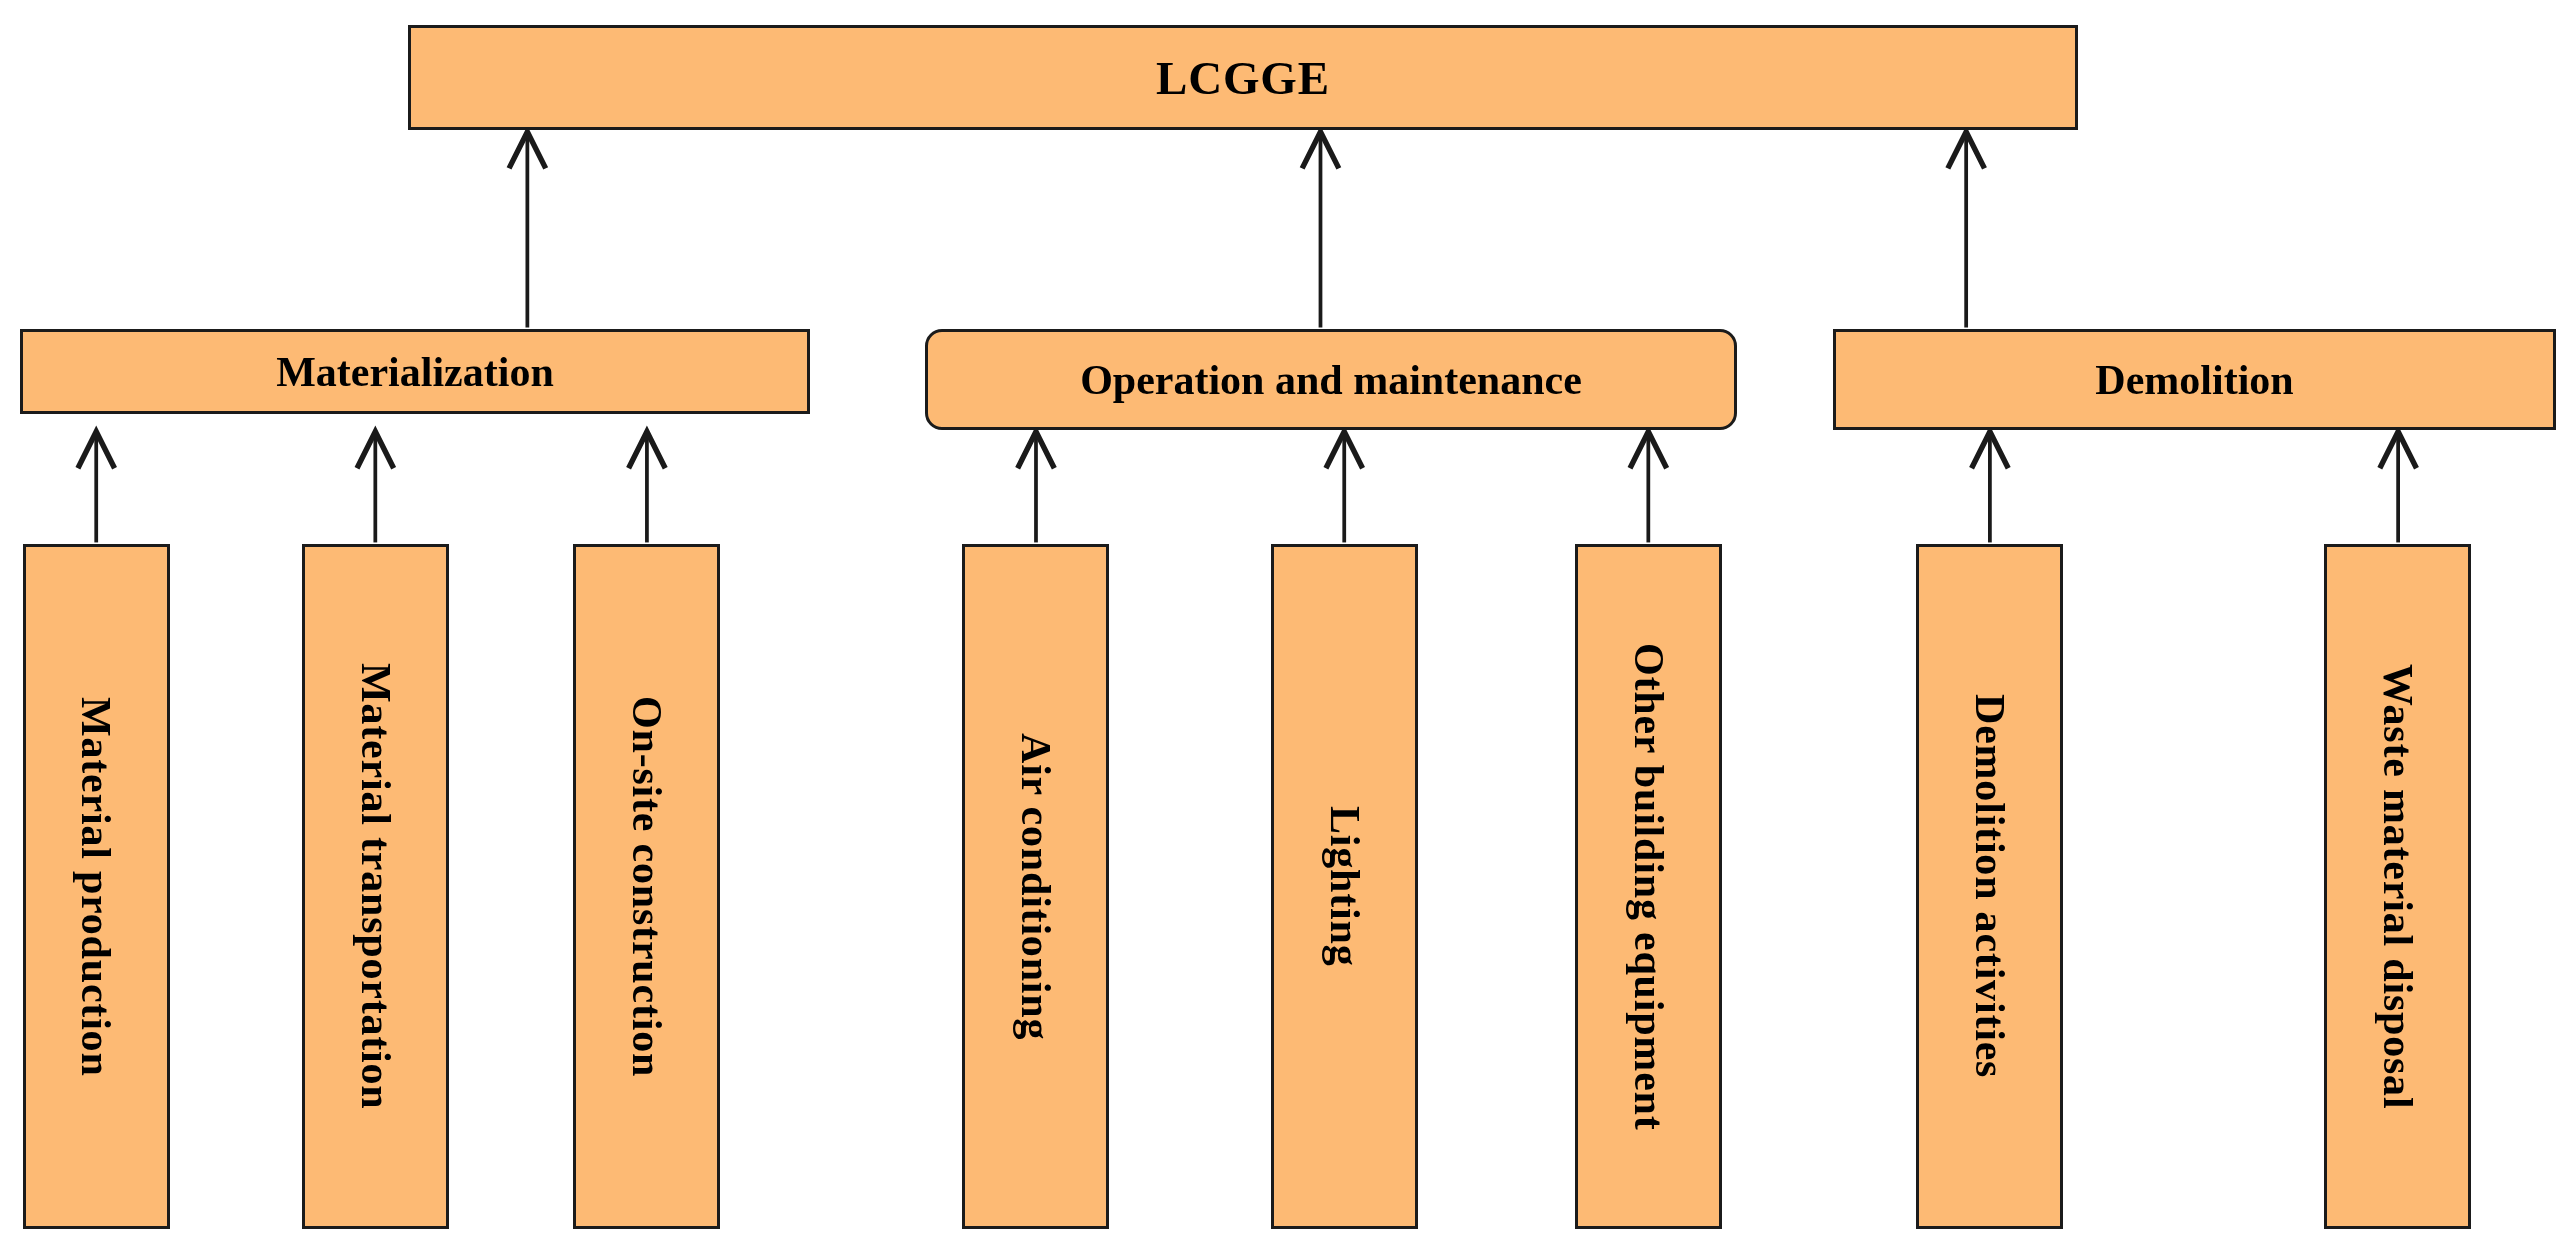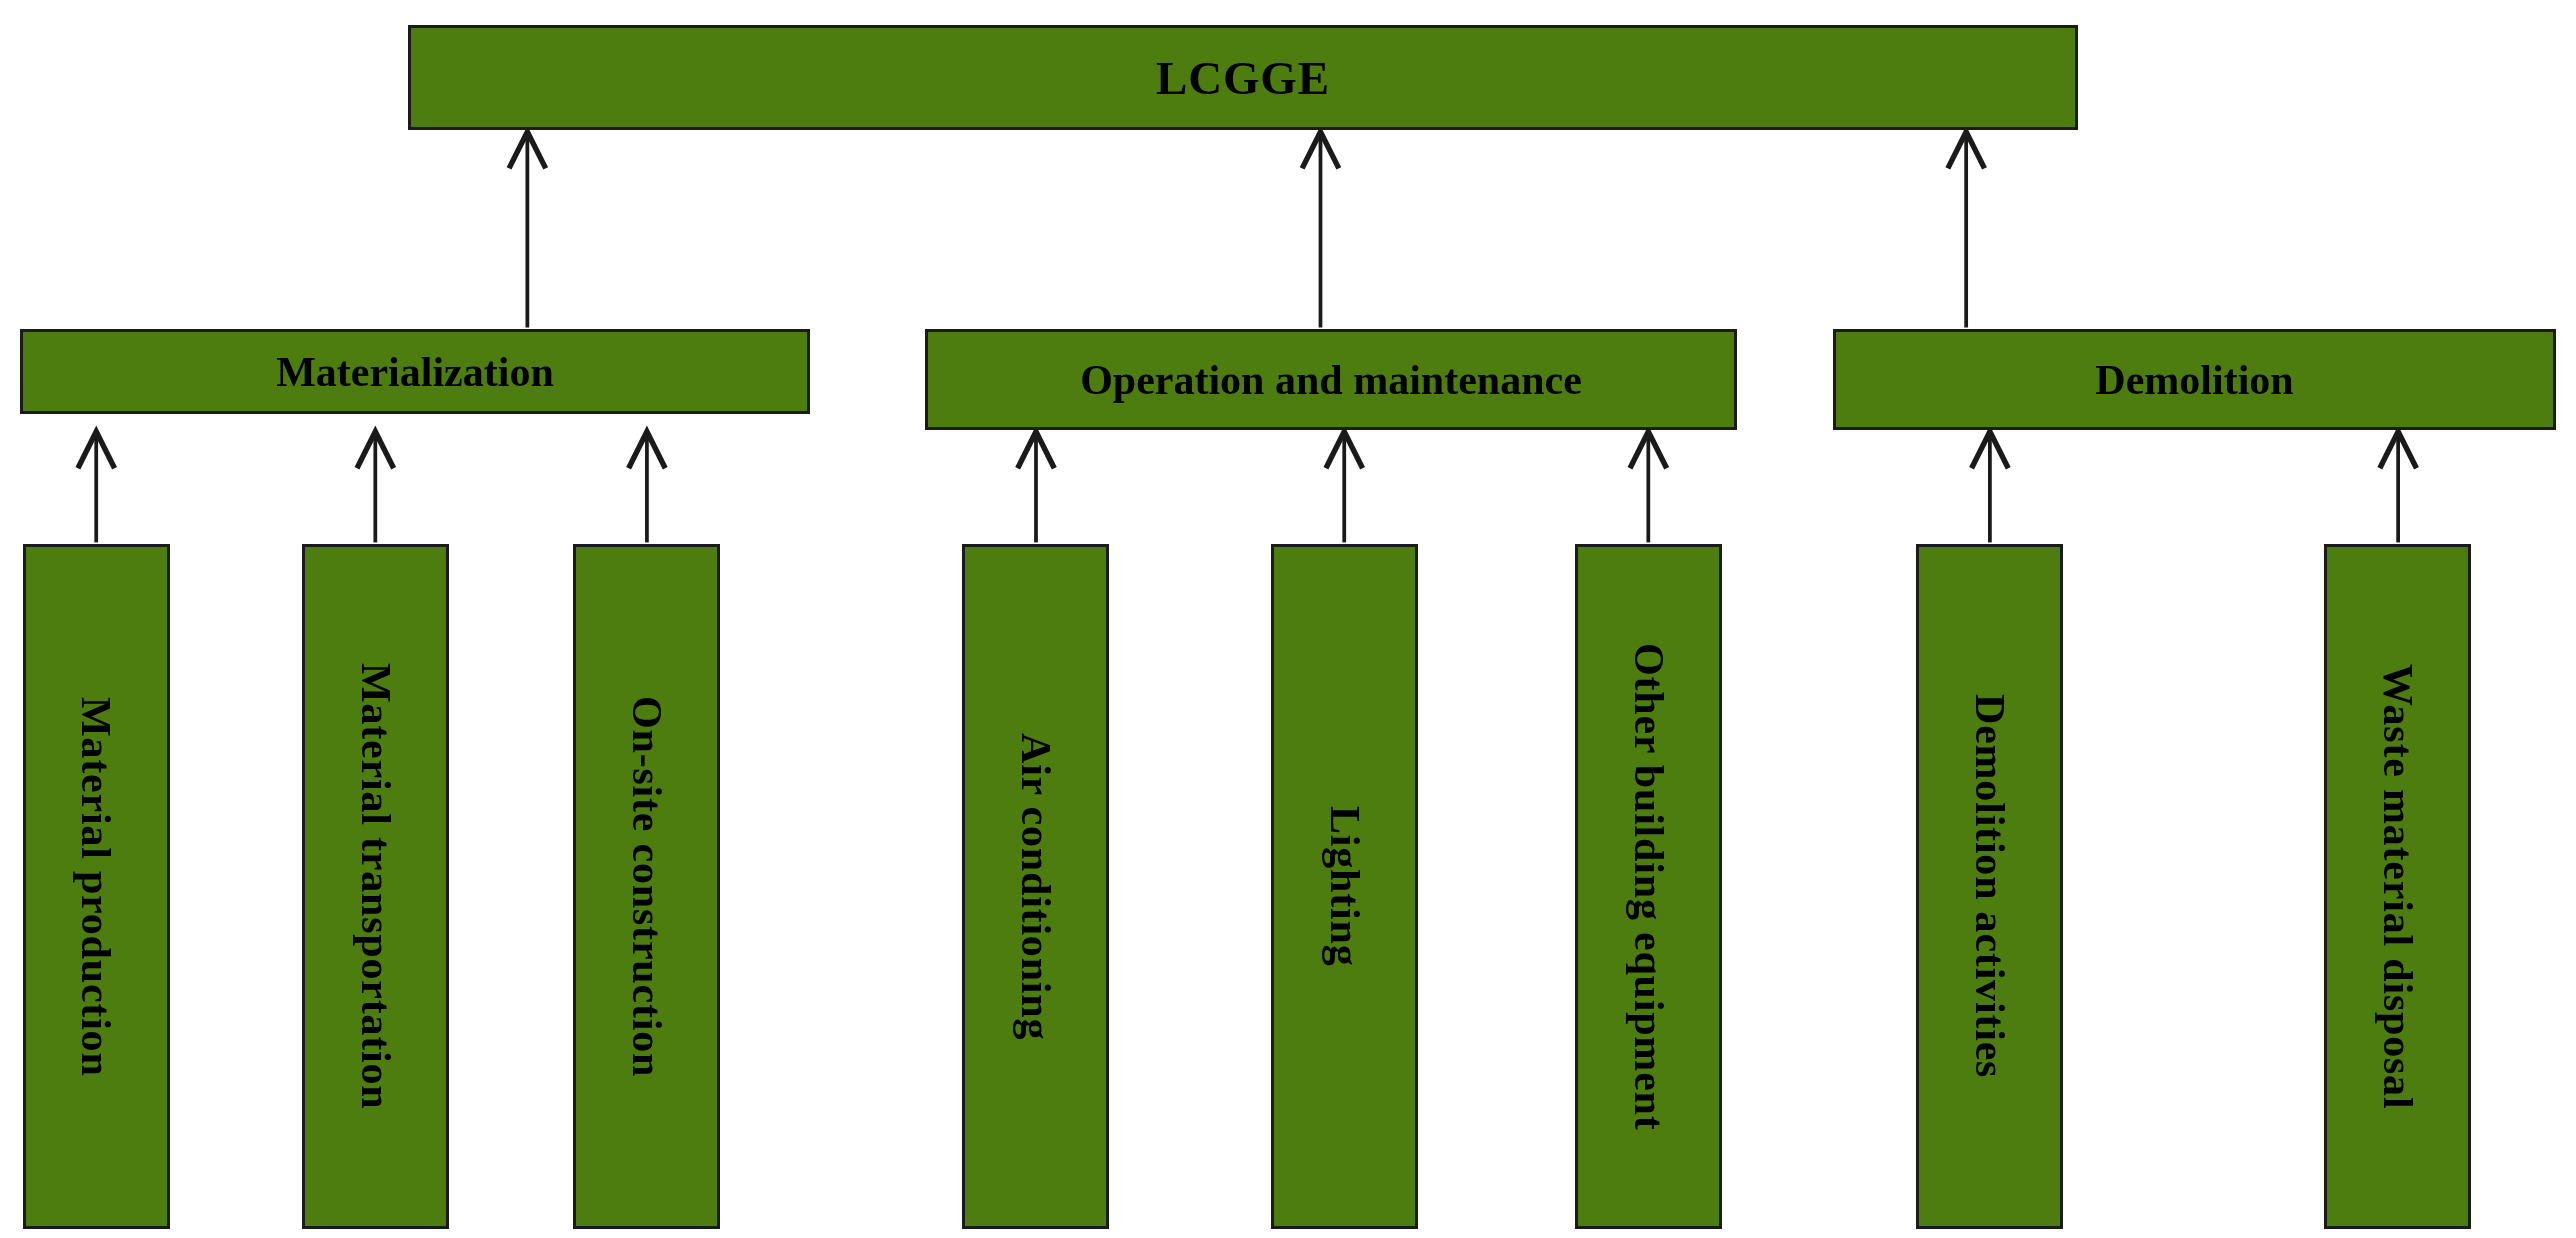--- a/index.html
+++ b/index.html
@@ -13,21 +13,21 @@
     height: 1239px;
     background: #ffffff;
     font-family: "Liberation Serif", "DejaVu Serif", serif;
     color: #000000;
     overflow: hidden;
   }
   .node {
     position: absolute;
     box-sizing: border-box;
     border: 3.3px solid #1b1b1b;
-    background: #4d7c0f;
+    background: #fdba74;
     display: flex;
     align-items: center;
     justify-content: center;
     text-align: center;
   }
   .node .label {
     font-weight: bold;
     color: #000000;
     white-space: nowrap;
   }
@@ -41,21 +41,21 @@
   .leaf-node .label {
     writing-mode: vertical-rl;
     text-orientation: mixed;
     font-size: 42px;
     letter-spacing: 0.8px;
   }
   
   #node-root        { left: 408px;  top: 25px;  width: 1670px; height: 105px; }
   
   #node-phase-0     { left: 20px;   top: 329px; width: 790px;  height: 85px; }
-  #node-phase-1     { left: 925px; top: 329px; width: 812px;  height: 101px; }
+  #node-phase-1     { left: 925px; top: 329px; width: 812px;  height: 101px; border-radius: 17px; }
   #node-phase-2     { left: 1833px; top: 329px; width: 723px;  height: 101px; text-align: right; }
   
   .leaf-node        { top: 544px; width: 147px; height: 685px; }
   #node-leaf-0-0    { left: 22.5px;   }
   #node-leaf-0-1    { left: 302px;  }
   #node-leaf-0-2    { left: 573px;  }
   #node-leaf-1-0    { left: 962px; }
   #node-leaf-1-1    { left: 1271px; }
   #node-leaf-1-2    { left: 1575px; }
   #node-leaf-2-0    { left: 1916px; }

